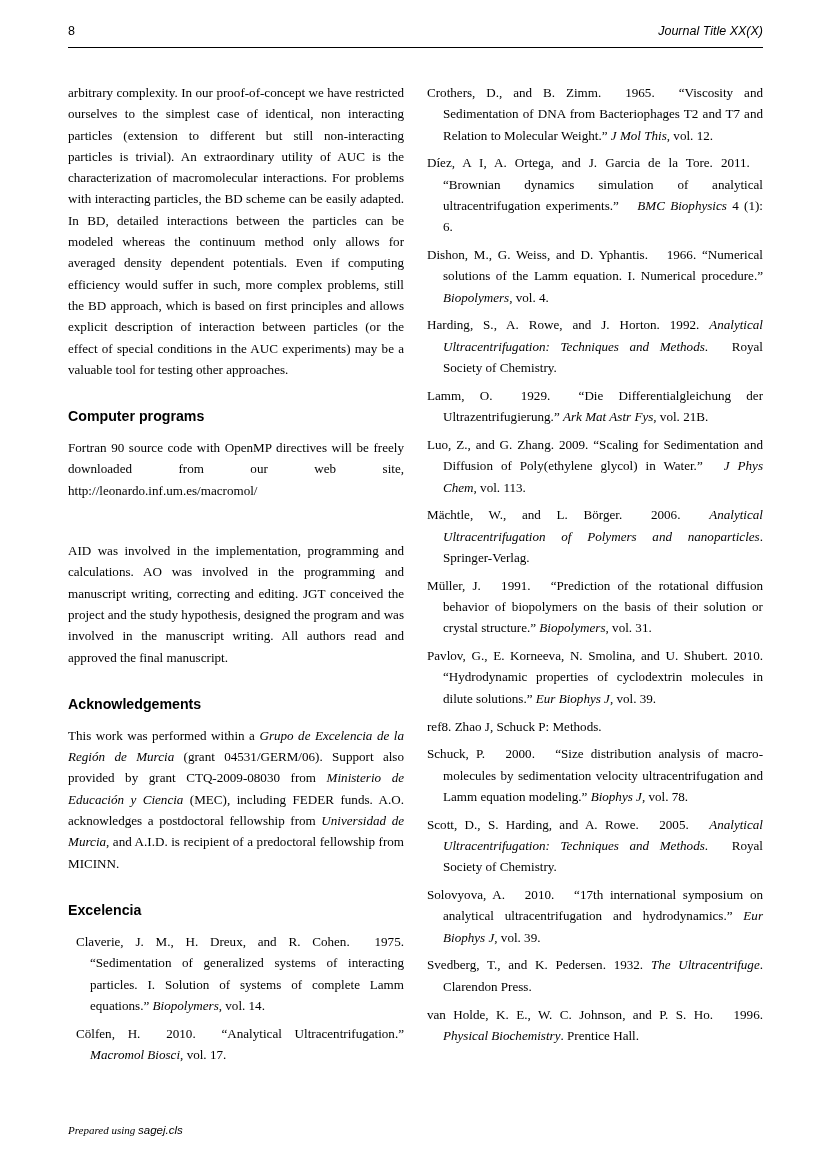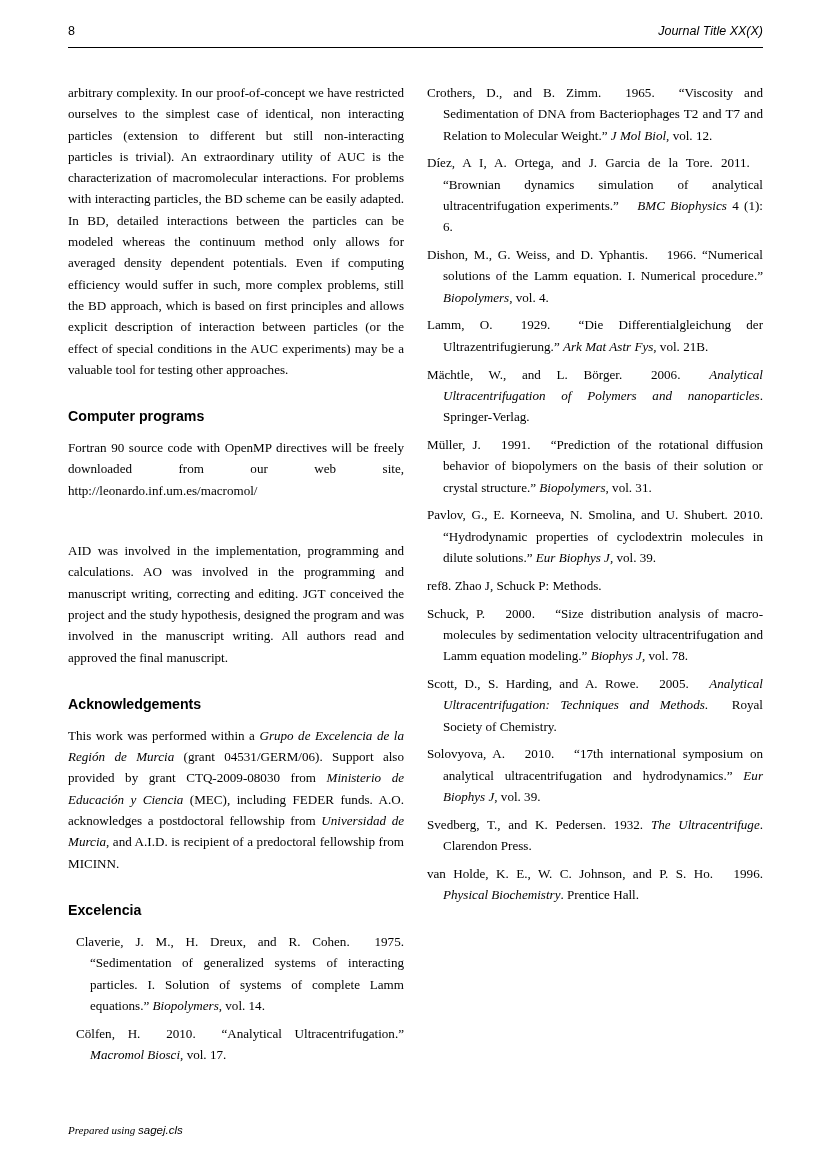--- a/index.html
+++ b/index.html
@@ -160,24 +160,26 @@
       <h2 class="head">Excelencia</h2>
       <div class="sp-after-head"></div>
       <ul class="reflist">
           <li class="refitem"><span>Claverie, J. M., H. Dreux, and R. Cohen.  1975. “Sedimentation of generalized systems of interacting particles. I. Solution of systems of complete Lamm equations.” </span><i>Biopolymers</i><span>, vol. 14.</span></li>
           <li class="refitem"><span>Cölfen, H.  2010.  “Analytical Ultracentrifugation.” </span><i>Macromol Biosci</i><span>, vol. 17.</span></li>
         </ul>
     </div>
 
     <div class="col col-right">
       <ul class="reflist">
-          <li class="refitem"><span>Crothers, D., and B. Zimm.  1965.  “Viscosity and Sedimentation of DNA from Bacteriophages T2 and T7 and Relation to Molecular Weight.” </span><i>J Mol Biol</i><span>, vol. 12.</span></li>
+          <li class="refitem"><span>Crothers, D., and B. Zimm.  1965.  “Viscosity and Sedimentation of DNA from Bacteriophages T2 and T7 and Relation to Molecular Weight.” </span><i>J Mol This</i><span>, vol. 12.</span></li>
           <li class="refitem"><span>Díez, A I, A. Ortega, and J. Garcia de la Tore. 2011.  “Brownian dynamics simulation of analytical ultracentrifugation experiments.”  </span><i>BMC Biophysics</i><span> 4 (1): 6.</span></li>
           <li class="refitem"><span>Dishon, M., G. Weiss, and D. Yphantis.  1966. “Numerical solutions of the Lamm equation. I. Numerical procedure.” </span><i>Biopolymers</i><span>, vol. 4.</span></li>
+          <li class="refitem"><span>Harding, S., A. Rowe, and J. Horton. 1992. </span><i>Analytical Ultracentrifugation: Techniques and Methods</i><span>.  Royal Society of Chemistry.</span></li>
           <li class="refitem"><span>Lamm, O.  1929.  “Die Differentialgleichung der Ultrazentrifugierung.” </span><i>Ark Mat Astr Fys</i><span>, vol. 21B.</span></li>
+          <li class="refitem"><span>Luo, Z., and G. Zhang. 2009. “Scaling for Sedimentation and Diffusion of Poly(ethylene glycol) in Water.”  </span><i>J Phys Chem</i><span>, vol. 113.</span></li>
           <li class="refitem"><span>Mächtle, W., and L. Börger.  2006.  </span><i>Analytical Ultracentrifugation of Polymers and nanoparticles</i><span>. Springer-Verlag.</span></li>
           <li class="refitem"><span>Müller, J.  1991.  “Prediction of the rotational diffusion behavior of biopolymers on the basis of their solution or crystal structure.” </span><i>Biopolymers</i><span>, vol. 31.</span></li>
           <li class="refitem"><span>Pavlov, G., E. Korneeva, N. Smolina, and U. Shubert. 2010. “Hydrodynamic properties of cyclodextrin molecules in dilute solutions.” </span><i>Eur Biophys J</i><span>, vol. 39.</span></li>
           <li class="refitem"><span>ref8. Zhao J, Schuck P: Methods.</span></li>
           <li class="refitem"><span>Schuck, P.  2000.  “Size distribution analysis of macro-molecules by sedimentation velocity ultracentrifugation and Lamm equation modeling.” </span><i>Biophys J</i><span>, vol. 78.</span></li>
           <li class="refitem"><span>Scott, D., S. Harding, and A. Rowe.  2005.  </span><i>Analytical Ultracentrifugation: Techniques and Methods</i><span>.  Royal Society of Chemistry.</span></li>
           <li class="refitem"><span>Solovyova, A.  2010.  “17th international symposium on analytical ultracentrifugation and hydrodynamics.” </span><i>Eur Biophys J</i><span>, vol. 39.</span></li>
           <li class="refitem"><span>Svedberg, T., and K. Pedersen. 1932. </span><i>The Ultracentrifuge</i><span>. Clarendon Press.</span></li>
           <li class="refitem"><span>van Holde, K. E., W. C. Johnson, and P. S. Ho.  1996. </span><i>Physical Biochemistry</i><span>. Prentice Hall.</span></li>
         </ul>

